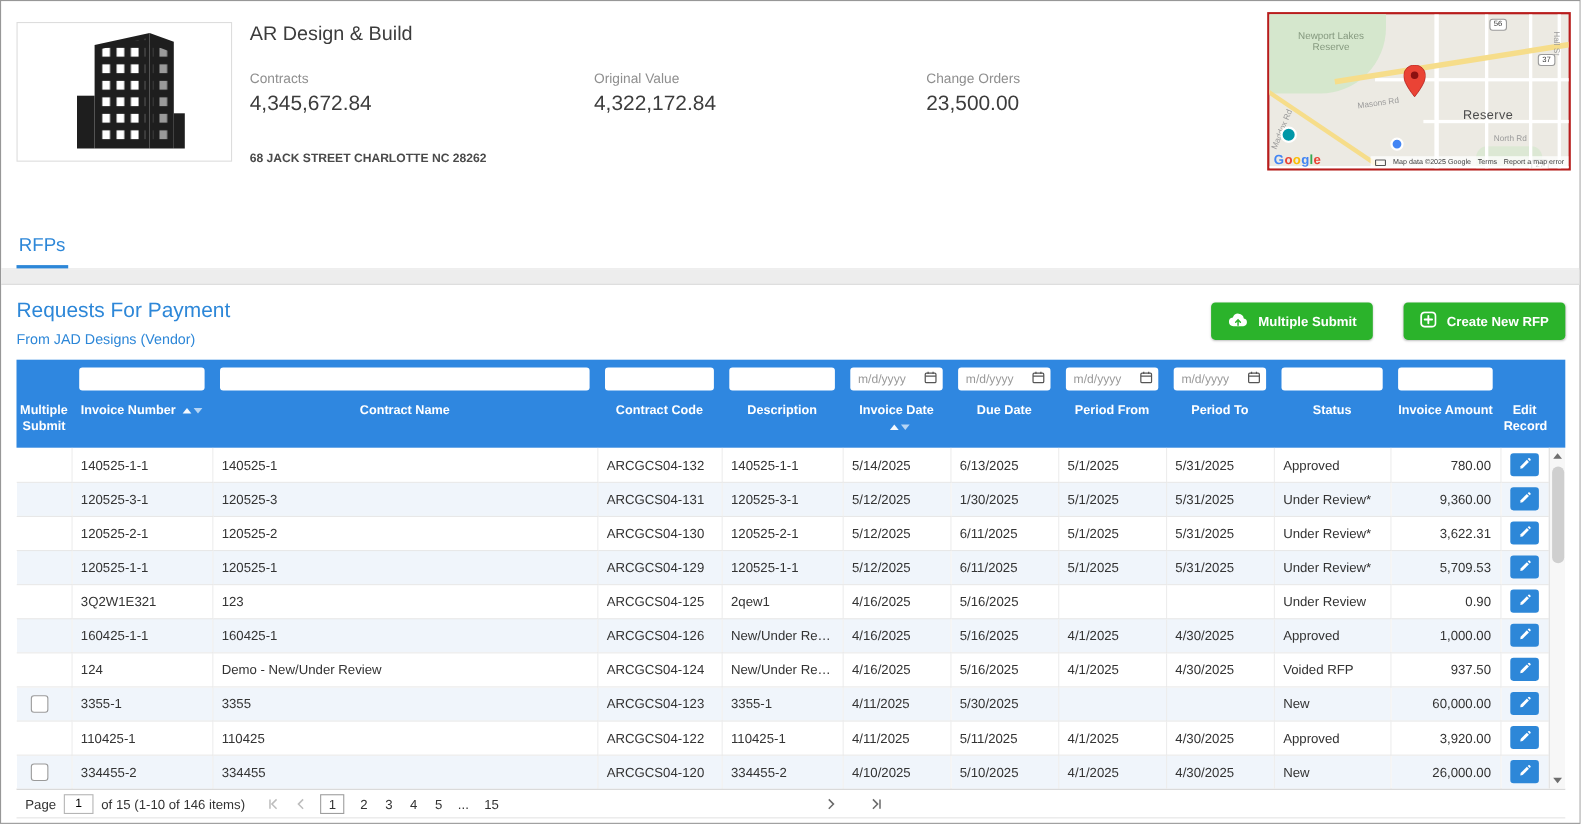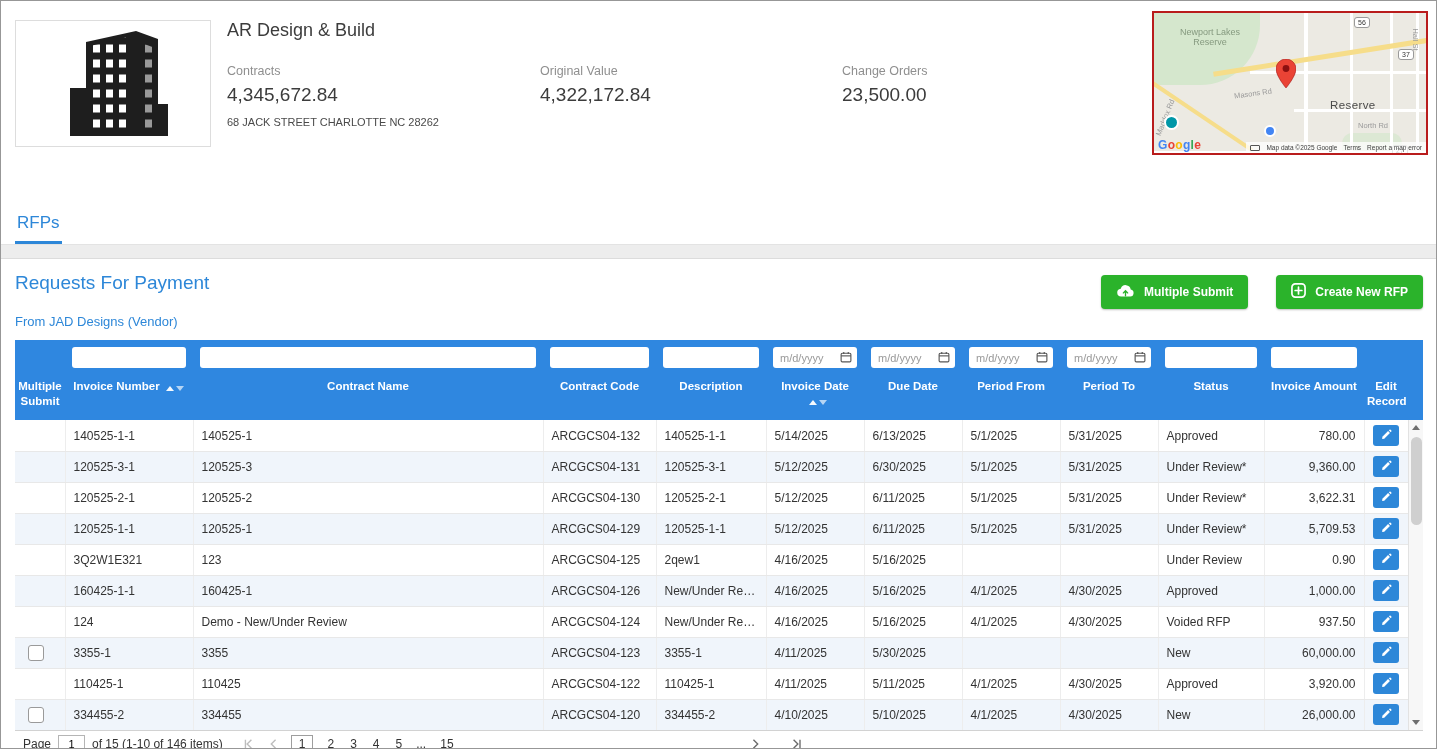--- a/index.html
+++ b/index.html
@@ -14,21 +14,21 @@
   .collapse-btn { width:27px; height:27px; border-radius:50%; background:#2d87d8; border:none; display:flex; align-items:center; justify-content:center; cursor:pointer; }
   .header-content { display:flex; margin-top:9px; }
   .building-box { width:196px; height:127px; border:1px solid #ddd; background:#fff; display:flex; align-items:center; justify-content:center; }
   .info { margin-left:16px; }
   .company { font-size:18px; color:#3c3c3c; }
   .stats { display:flex; margin-top:23px; }
   .stat:nth-child(1){ width:313px; }
   .stat:nth-child(2){ width:302px; }
   .stat-label { font-size:12.5px; color:#8f8f8f; }
   .stat-value { font-size:19px; color:#3c3c3c; margin-top:6px; }
-  .address { font-size:11px; font-weight:400; color:#4a4a4a; margin-top:10px; }
+  .address { font-size:11px; font-weight:700; color:#4a4a4a; margin-top:32px; }
 
   
   .map { position:absolute; top:10px; right:8px; width:276px; height:144px; border:2px solid #b91c1c; background:#eceae3; overflow:hidden; }
   .map-park { position:absolute; background:#d5e7cd; }
   .g1 { left:-12px; top:-10px; width:118px; height:82px; border-radius:0 0 60px 12px; }
   .g2 { left:188px; top:120px; width:60px; height:40px; border-radius:10px; opacity:.7; }
   .map-road { position:absolute; background:#fff; }
   .r-v1 { left:150px; top:0; width:4px; height:168px; }
   .r-v2 { left:196px; top:0; width:3px; height:168px; }
   .r-v3 { left:236px; top:0; width:3px; height:168px; }
@@ -61,21 +61,21 @@
   
   .tabbar { border-bottom:1px solid #e3e3e3; padding:0 14px; height:44px; display:flex; align-items:flex-end; }
   .tab { color:#2d87d8; font-size:17px; padding:8px 2px 11px; position:relative; cursor:pointer; }
   .tab.active::after { content:""; position:absolute; left:0; right:0; bottom:0; height:3px; background:#2d87d8; }
   .section-gap { height:14px; background:#ededed; border-bottom:1px solid #dcdcdc; }
 
   
   .panel { padding:13px 13px 0 14px; }
   .panel-header { display:flex; justify-content:space-between; }
   .panel-title { font-size:19px; color:#2d87d8; }
-  .panel-subtitle { font-size:13px; color:#2d87d8; margin-top:20px; }
+  .panel-subtitle { font-size:13px; color:#2d87d8; margin-top:7px; }
   .panel-buttons { display:flex; gap:28px; align-items:flex-start; padding-top:3px; }
   .green-btn { height:34px; background:#2bb32b; color:#fff; border:none; border-radius:4px; font-size:12px; font-weight:700; display:flex; align-items:center; gap:9px; padding:0 15px; cursor:pointer; box-shadow:0 1px 2px rgba(0,0,0,.25); }
 
   
   .grid { margin-top:11px; width:1408px; }
   table { border-collapse:collapse; table-layout:fixed; }
   .grid-header { background:#2f87e0; }
   .htable { width:1408px;padding-left:44px; }
   .filter-row td { padding:7px 7px 2px; }
   .filter-input { width:100%; height:21px; border:none; border-radius:3px; background:#fff; padding:0 6px; font-size:11px; outline:none; font-family:inherit; }
@@ -363,21 +363,21 @@
       </button>
     </td>
   </tr>
               <tr class="data-row alt">
     <td class="c-cb"></td>
     <td>120525-3-1</td>
     <td>120525-3</td>
     <td>ARCGCS04-131</td>
     <td>120525-3-1</td>
     <td>5/12/2025</td>
-    <td>6/30/2025</td>
+    <td>1/30/2025</td>
     <td>5/1/2025</td>
     <td>5/31/2025</td>
     <td>Under Review*</td>
     <td class="c-amt">9,360.00</td>
     <td class="c-edit">
       <button class="edit-btn">
         <span>
           <svg width="11" height="11" viewBox="0 0 16 16">
                         <path d="M2 11.3 L10.3 3 L13 5.7 L4.7 14 L1.6 14.6 Z" fill="#fff"></path>
                         <path d="M11.4 1.9 L14.1 4.6 L15 3.7 A1.2 1.2 0 0 0 15 2 L14 1 A1.2 1.2 0 0 0 12.3 1 Z" fill="#fff"></path>

